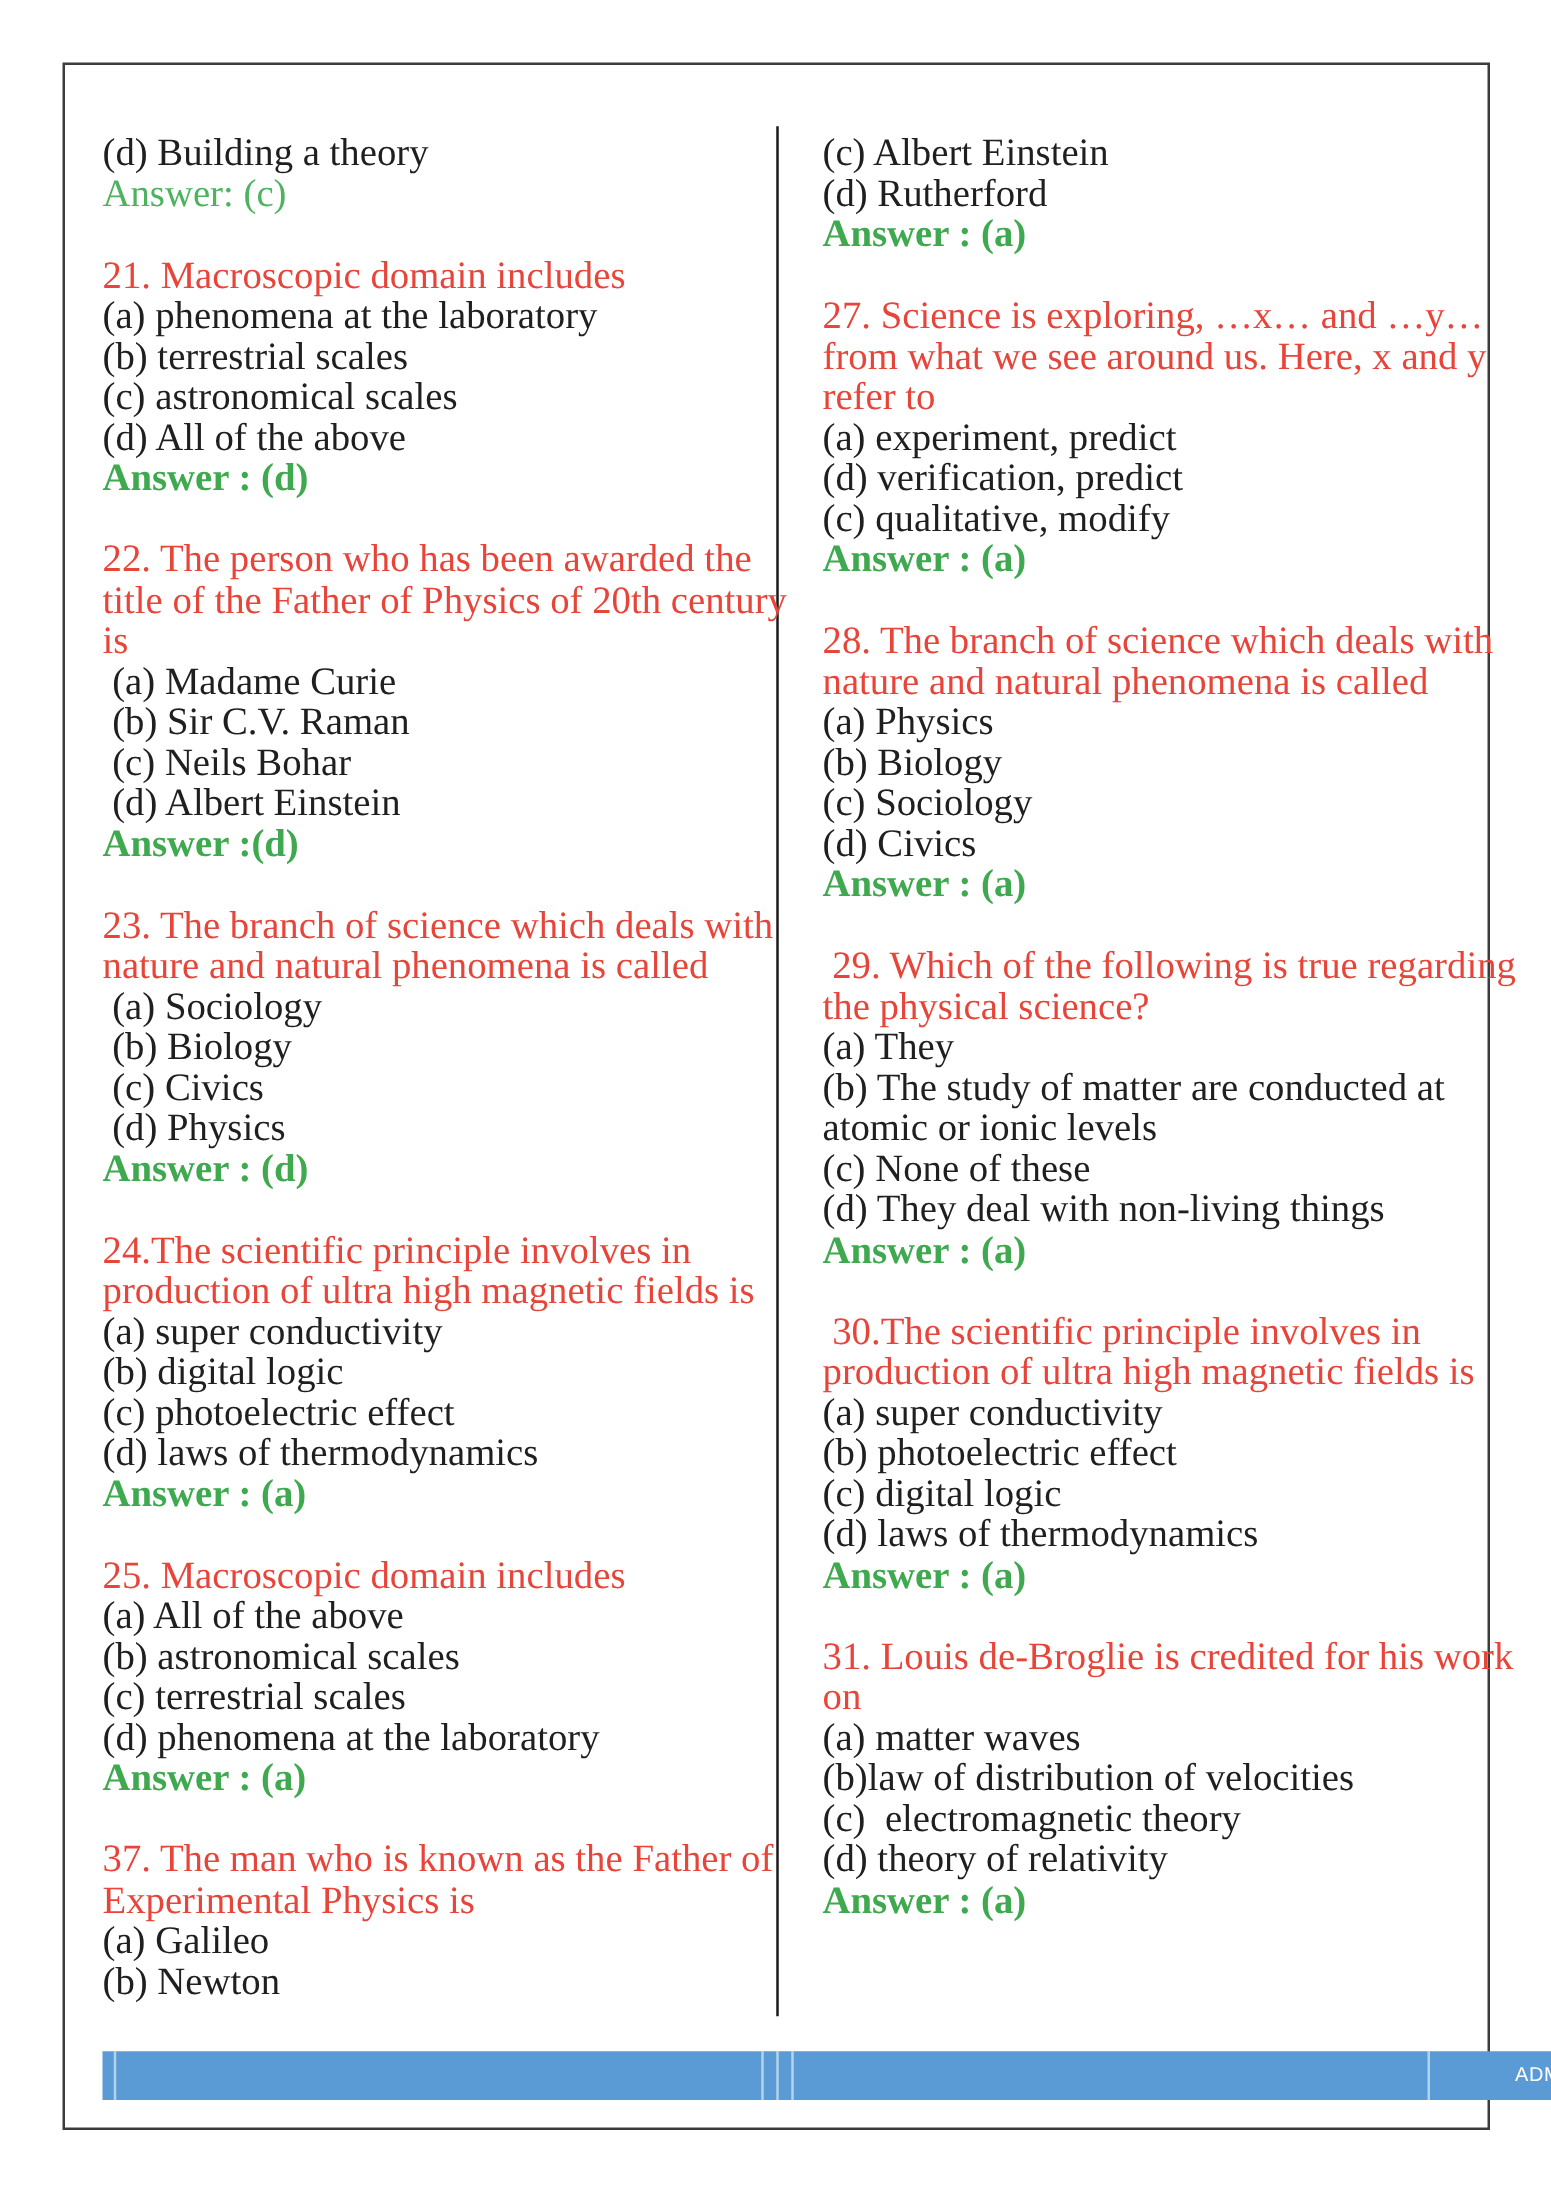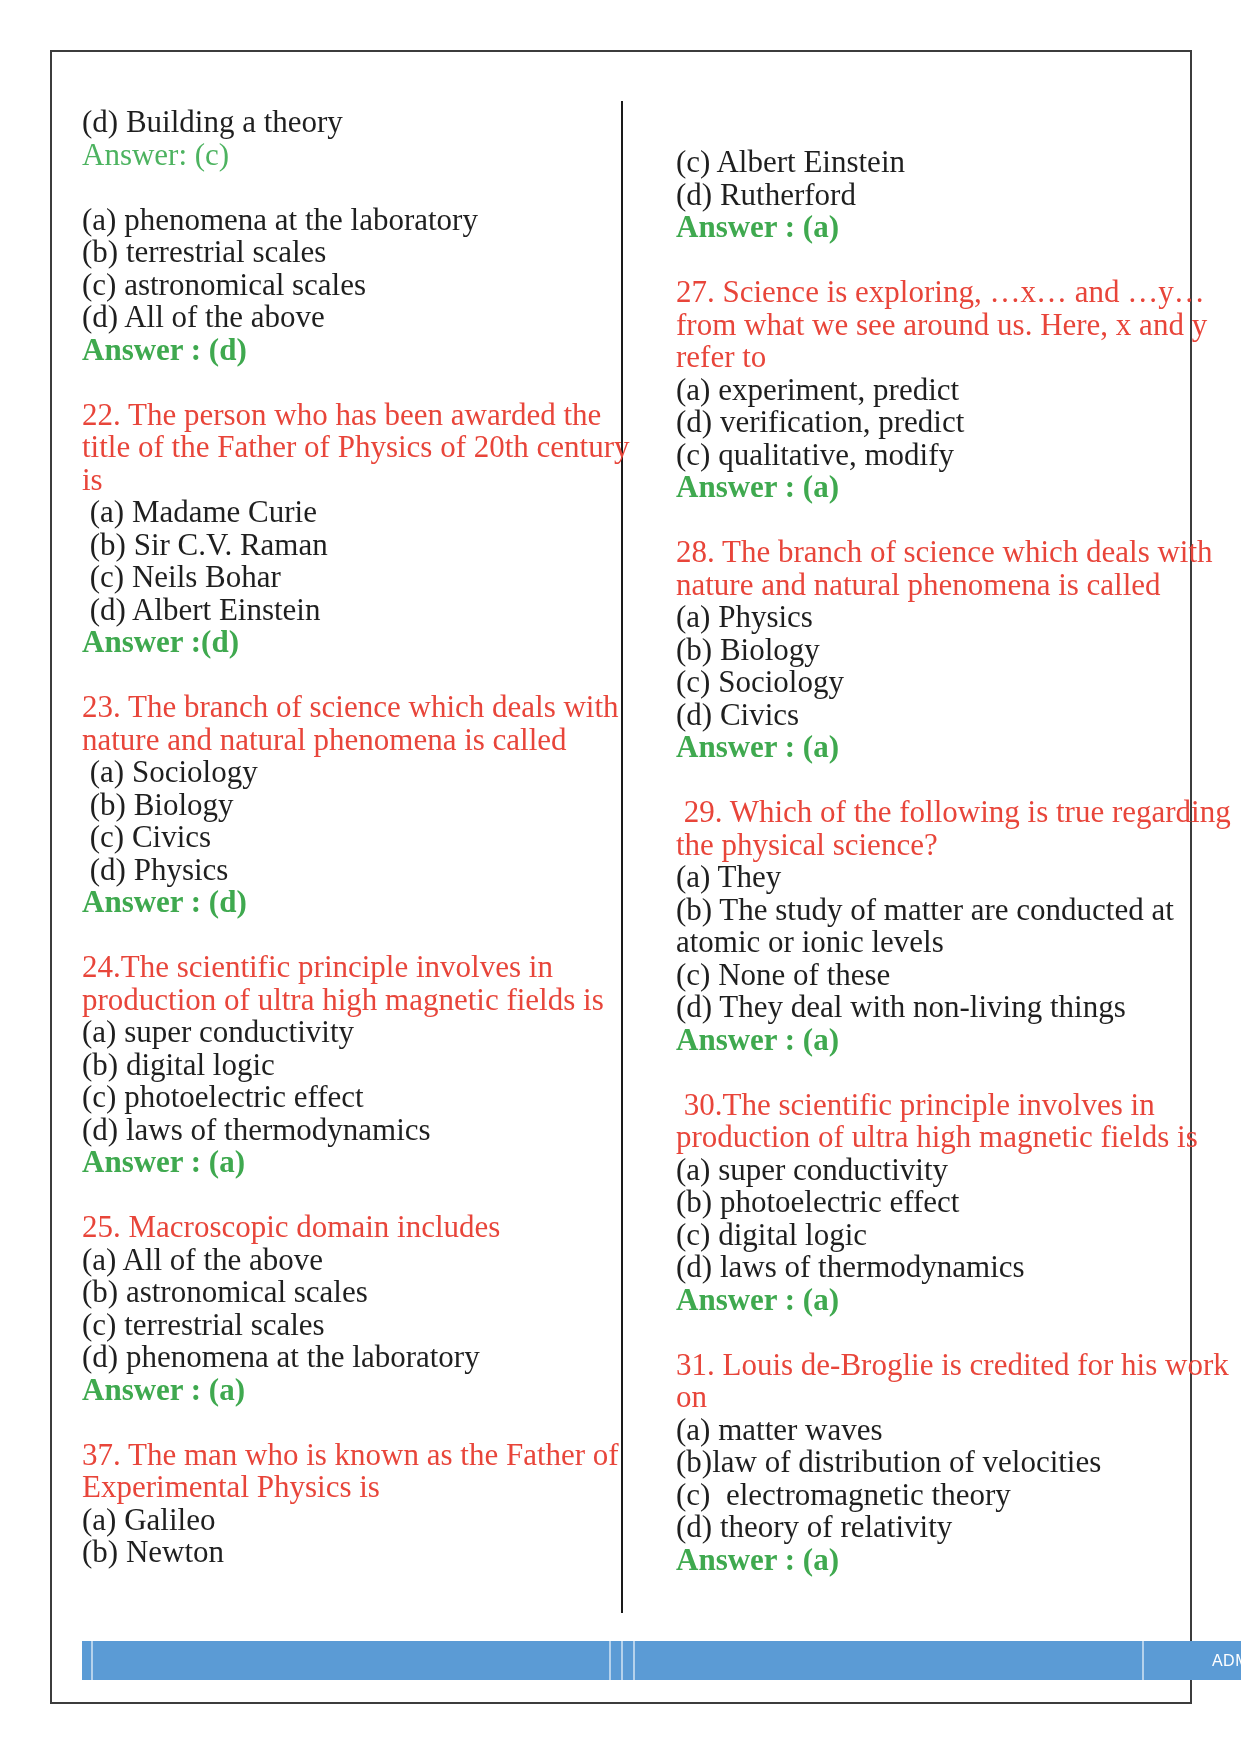--- a/index.html
+++ b/index.html
@@ -9,21 +9,21 @@
     -webkit-font-smoothing:antialiased;
   }
   .page-frame{
     position:absolute;left:50px;top:50px;width:1142px;height:1654px;
     border:2px solid var(--c-frame,#3c3c3c);box-sizing:border-box;background:#ffffff;padding-left:24px;
   }
   .col{
     position:absolute;top:54px;font-size:31px;
   }
   .col-left{left:30px;width:492px;}
-  .col-right{left:624px;width:516px;margin-top:40px;}
+  .col-right{left:606px;width:516px;}
   .column-divider{
     position:absolute;left:569px;top:49px;width:2px;height:1512px;
     background:var(--c-div,#1a1a1a);
   }
   .block + .block{margin-top:32.5px;}
   .line{
     height:32.5px;line-height:32.5px;white-space:pre;
   }
   .q{color:var(--c-q,#e8453a);}
   .opt{color:var(--c-opt,#1f1f1f);}
@@ -47,20 +47,21 @@
 
 <div class="page-frame">
   <div class="column-divider"></div>
 
   <div class="col col-left">
       <div class="block">
         <div class="line opt">(d) Building a theory</div>
         <div class="line ans ans-regular">Answer: (c)</div>
       </div>
       <div class="block">
+        <div class="line q">21. Macroscopic domain includes</div>
         <div class="line opt">(a) phenomena at the laboratory</div>
         <div class="line opt">(b) terrestrial scales</div>
         <div class="line opt">(c) astronomical scales</div>
         <div class="line opt">(d) All of the above</div>
         <div class="line ans">Answer : (d)</div>
       </div>
       <div class="block">
         <div class="line q">22. The person who has been awarded the</div>
         <div class="line q">title of the Father of Physics of 20th century</div>
         <div class="line q">is</div>

